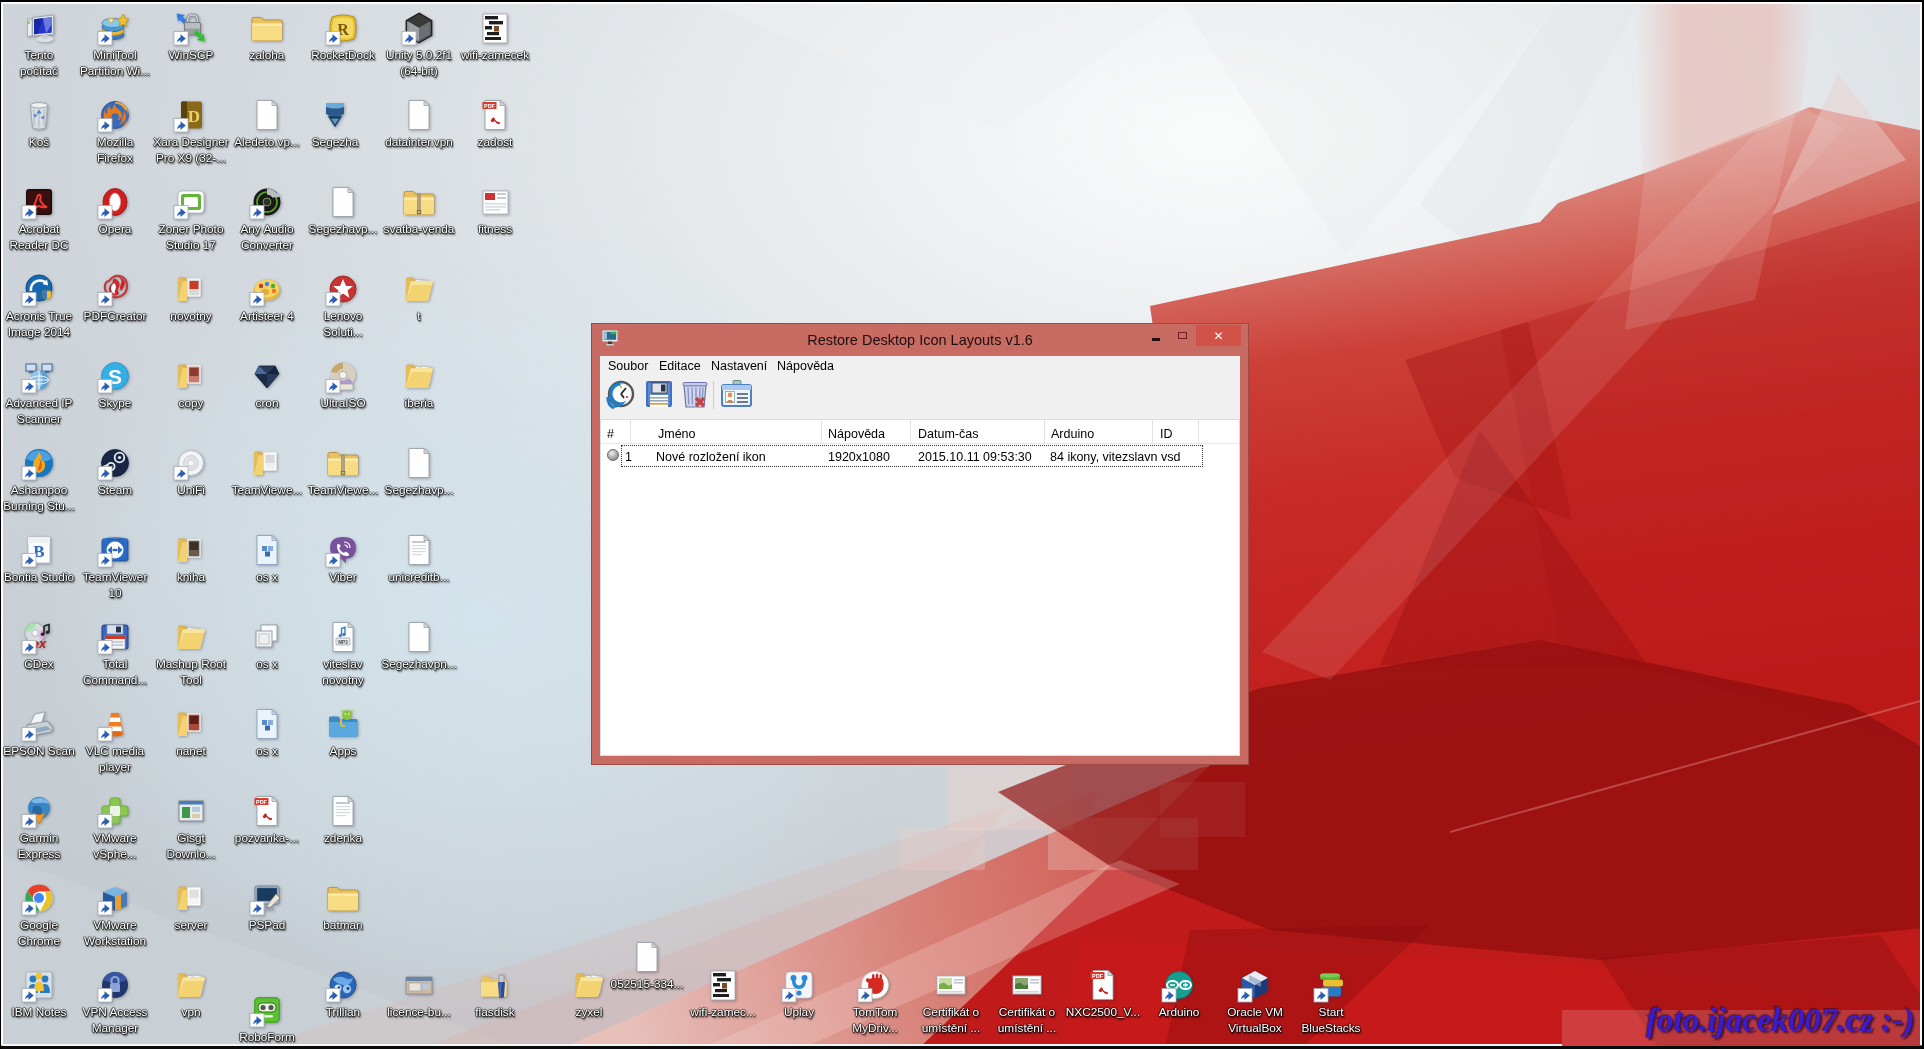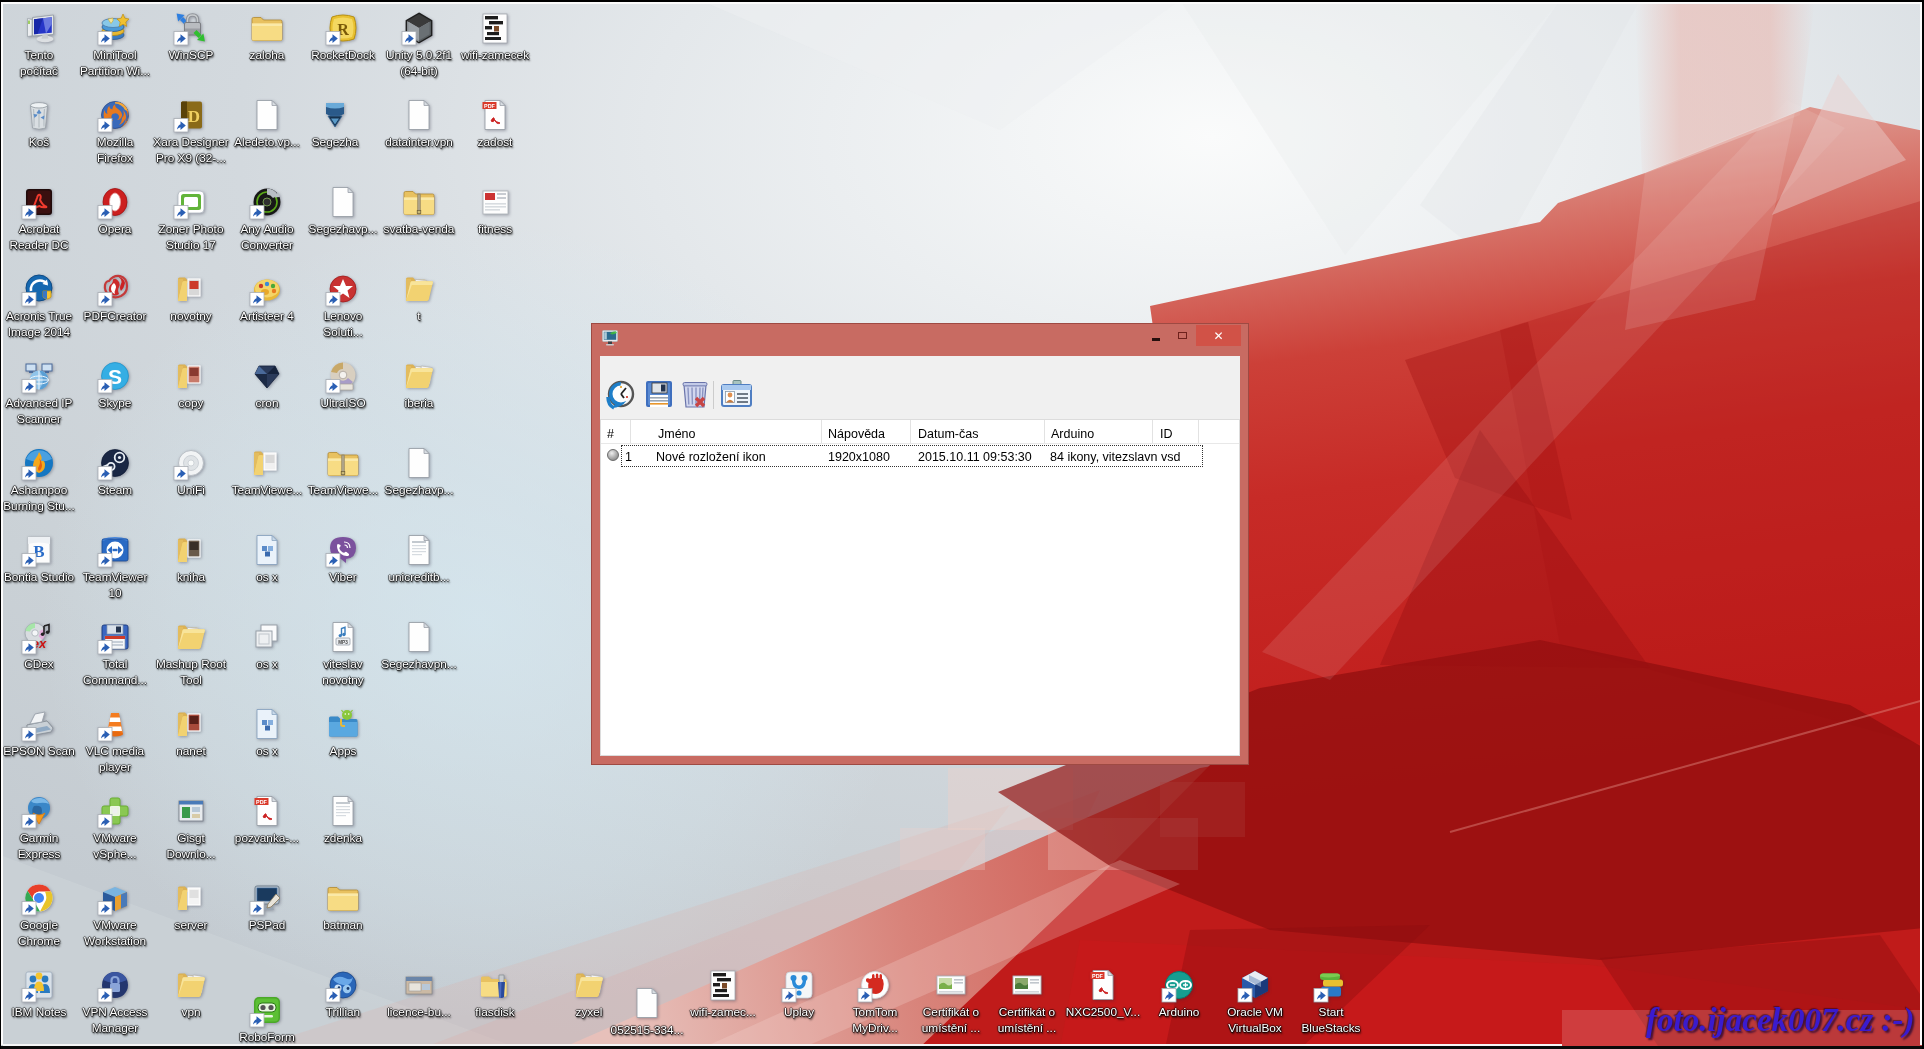--- a/index.html
+++ b/index.html
@@ -916,21 +916,21 @@
       <svg width="36" height="36" viewBox="0 0 36 36">
         <path d="M5 8 Q5 6.5 6.5 6.5 L12 6.5 L14 8.8 L24 8.8 Q25.5 8.8 25.5 10.3 L25.5 12 L5 12 Z" fill="#dcb254"></path>
         <path d="M5 8 L5 30 L10 30 L10 8 Z" fill="#e3bc5e"></path>
         <rect x="14" y="9" width="11" height="16" fill="#fdfdfd" stroke="#b9b9b9" stroke-width="0.7" transform="rotate(4 19 17)"></rect>
         <rect x="19" y="8.6" width="11" height="16.5" fill="#f4f4f4" stroke="#b9b9b9" stroke-width="0.7" transform="rotate(9 24 17)"></rect>
         <path d="M5 30 L9.5 11.5 Q9.8 10.2 11.2 10.2 L30.5 10.2 Q32.2 10.2 31.8 11.8 L27.8 28.6 Q27.4 30 26 30 Z" fill="#f2d271"></path>
         <path d="M5 30 L9.5 11.5 Q9.8 10.2 11.2 10.2 L30.5 10.2 Q32.2 10.2 31.8 11.8 L31.2 14 L10.8 14 Z" fill="#f8e49a"></path>
       </svg>
       <div class="lb">zyxel</div>
     </div>
-<div class="ic" style="left:609px;top:985px">
+<div class="ic" style="left:609px;top:939px">
       <svg width="36" height="36" viewBox="0 0 36 36">
         <path d="M8 3.5 L23 3.5 L28 8.5 L28 32.5 L8 32.5 Z" fill="#fefefe" stroke="#9aa0a8" stroke-width="0.9"></path>
         <path d="M23 3.5 L23 8.5 L28 8.5 Z" fill="#d8dde2" stroke="#9aa0a8" stroke-width="0.8"></path>
       </svg>
       <div class="lb">052515-334...</div>
     </div>
 <div class="ic" style="left:685px;top:967px">
       <svg width="36" height="36" viewBox="0 0 36 36">
         <rect x="6" y="4" width="24" height="29" fill="#fdfdfd" stroke="#a0a5ac" stroke-width="0.8"></rect>
         <rect x="8" y="6" width="13" height="3.4" fill="#1d1d1d"></rect>
@@ -1026,31 +1026,38 @@
         <path d="M7 9.5 Q7 6.5 10 6.5 L24 6.5 Q27 6.5 27 9.5 L27 10 Q27 13 24 13 L10 13 Q7 13 7 10 Z" fill="#5ab43a"></path>
         <path d="M7 9.5 Q7 6.5 10 6.5 L24 6.5 Q27 6.5 27 9 Q17 11.5 7 9.5 Z" fill="#7acc52"></path>
         <rect x="1" y="21.5" width="14" height="13.5" fill="#fff" stroke="#a8adb4" stroke-width="0.8"></rect>
         <path d="M4 32.5 Q4.5 28.5 7.5 27.2 L7.5 24.3 L12.8 28.6 L7.5 32.9 L7.5 30.2 Q5.5 30.4 4 32.5 Z" fill="#2a5fb4"></path>
       </svg>
       <div class="lb">Start<br>BlueStacks</div>
     </div>
 
 <div id="win">
  <div id="title">
+        <div class="ttxt">Restore Desktop Icon Layouts v1.6</div>
   <svg style="position:absolute;left:10px;top:6px" width="16" height="16" viewBox="0 0 16 16">
    <rect x="0.5" y="0.5" width="15" height="11" rx="1" fill="#e8ecef" stroke="#b8bcc0" stroke-width="0.8"></rect>
    <rect x="1.8" y="1.8" width="12.4" height="8" fill="#2a6a8e"></rect>
    <rect x="2.2" y="2.2" width="2.6" height="7.2" fill="#cfe2ea" opacity="0.8"></rect>
    <path d="M8 3.5 Q11 0.5 14.5 2 Q13 4.5 10 4.5 Z" fill="#3db044"></path>
    <path d="M13 1 L15 3 L12.5 3.5 Z" fill="#51c94f"></path>
    <rect x="6" y="11.5" width="4" height="2.5" fill="#3a3f44"></rect>
    <rect x="4" y="14" width="8" height="1.4" rx="0.7" fill="#c8ccd0"></rect>
   </svg>
  </div>
  <div id="client">
+  <div id="menubar">
+   <span style="left:8px">Soubor</span>
+          <span style="left:59px">Editace</span>
+          <span style="left:111px">Nastavení</span>
+          <span style="left:177px">Nápověda</span>
+  </div>
   <div id="toolbar">
    <svg width="640" height="40" viewBox="0 0 640 40">
     <g>
      <circle cx="21" cy="19" r="12" fill="#f4f6f8" stroke="#555" stroke-width="2.4"></circle>
      <path d="M21 7 A12 12 0 0 0 9 19 A12 12 0 0 0 15 29.5 L11 33 Q22 33 26 26 L19 24 Z" fill="#1e7ec8"></path>
      <path d="M14 33 Q8 30 8 22" stroke="#1e7ec8" stroke-width="3.5" fill="none"></path>
      <circle cx="21" cy="19" r="8.5" fill="#fdfdfd"></circle>
      <path d="M21 19 L26 13" stroke="#222" stroke-width="1.8"></path>
      <path d="M21 19 L24 23" stroke="#222" stroke-width="1.8"></path>
      <circle cx="21" cy="12" r="1.1" fill="#e8a020"></circle>

